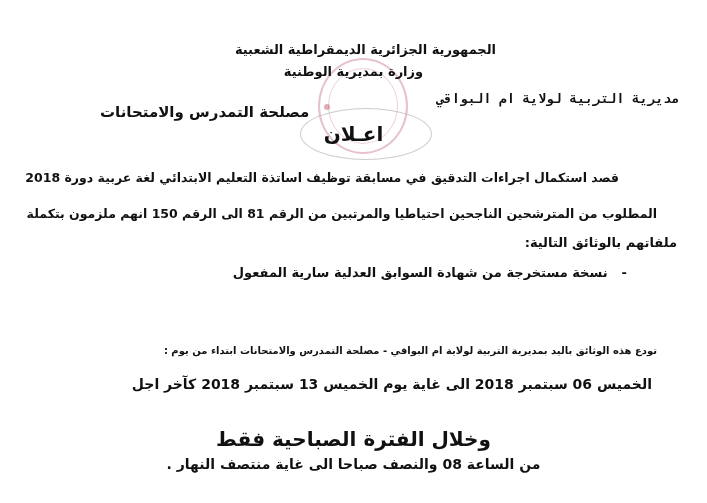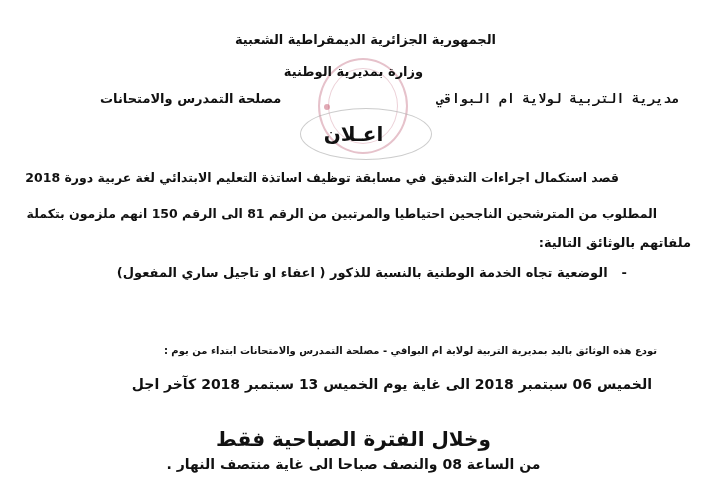--- a/index.html
+++ b/index.html
@@ -76,39 +76,39 @@
 <body>
 
 <div>
 
   <div id="stamp">
     <div id="stamp-inner"></div>
     <div id="stamp-dot"></div>
   </div>
   <div id="title-oval"></div>
 
-  <div class="line center" style="top:32px;font-size:13px;margin-left:24px;">الجمهورية الجزائرية الديمقراطية الشعبية</div>
+  <div class="line center" style="top:42px;font-size:13px;margin-left:24px;">الجمهورية الجزائرية الديمقراطية الشعبية</div>
 
   <div class="line center" style="top:64px;font-size:13px;">وزارة بمديرية الوطنية</div>
 
   <div class="line" style="top:91px;right:28px;font-size:13px;font-family:Liberation Mono, monospace;">مديرية التربية لولاية ام البواقي</div>
 
-  <div class="line" style="top:91px;left:100px;font-size:13px;">مصلحة التمدرس والامتحانات</div>
+  <div class="line" style="top:103px;left:100px;font-size:15px;">مصلحة التمدرس والامتحانات</div>
 
   <div class="line center" style="top:122px;font-size:20px;">اعـلان</div>
 
   <div class="line" style="top:170px;right:88px;font-size:12.5px;">قصد استكمال اجراءات التدقيق في مسابقة توظيف اساتذة التعليم الابتدائي لغة عربية دورة 2018</div>
 
   <div class="line" style="top:206px;right:50px;font-size:12.5px;">المطلوب من المترشحين الناجحين احتياطيا والمرتبين من الرقم 81 الى الرقم 150 انهم ملزمون بتكملة</div>
 
-  <div class="line" style="top:235px;right:16px;font-size:13px;">ملفاتهم بالوثائق التالية:</div>
+  <div class="line" style="top:235px;right:30px;font-size:13px;">ملفاتهم بالوثائق التالية:</div>
 
   <ul class="bullet-list">
     <li>
-      <span class="dash">-</span><span>الوضعية تجاه الخدمة الوطنية بالنسبة للذكور ( اعفاء او تاجيل ساري المفعول)</span>
+      <span class="dash">-</span><span>نسخة مستخرجة من شهادة السوابق العدلية سارية المفعول</span>
     </li>
   </ul>
 
   <div class="line" style="top:345px;right:50px;font-size:10px;">تودع هذه الوثائق باليد بمديرية التربية لولاية ام البواقي - مصلحة التمدرس والامتحانات  ابتداء من يوم :</div>
 
   <div class="line" style="top:376px;right:55px;font-size:14px;">الخميس 06 سبتمبر 2018 الى غاية يوم الخميس 13 سبتمبر 2018 كآخر اجل</div>
 
   <div class="line center" style="top:427px;font-size:20px;">وخلال الفترة الصباحية فقط</div>
 
   <div class="line center" style="top:456px;font-size:14px;">من الساعة 08 والنصف صباحا الى غاية منتصف النهار .</div>

